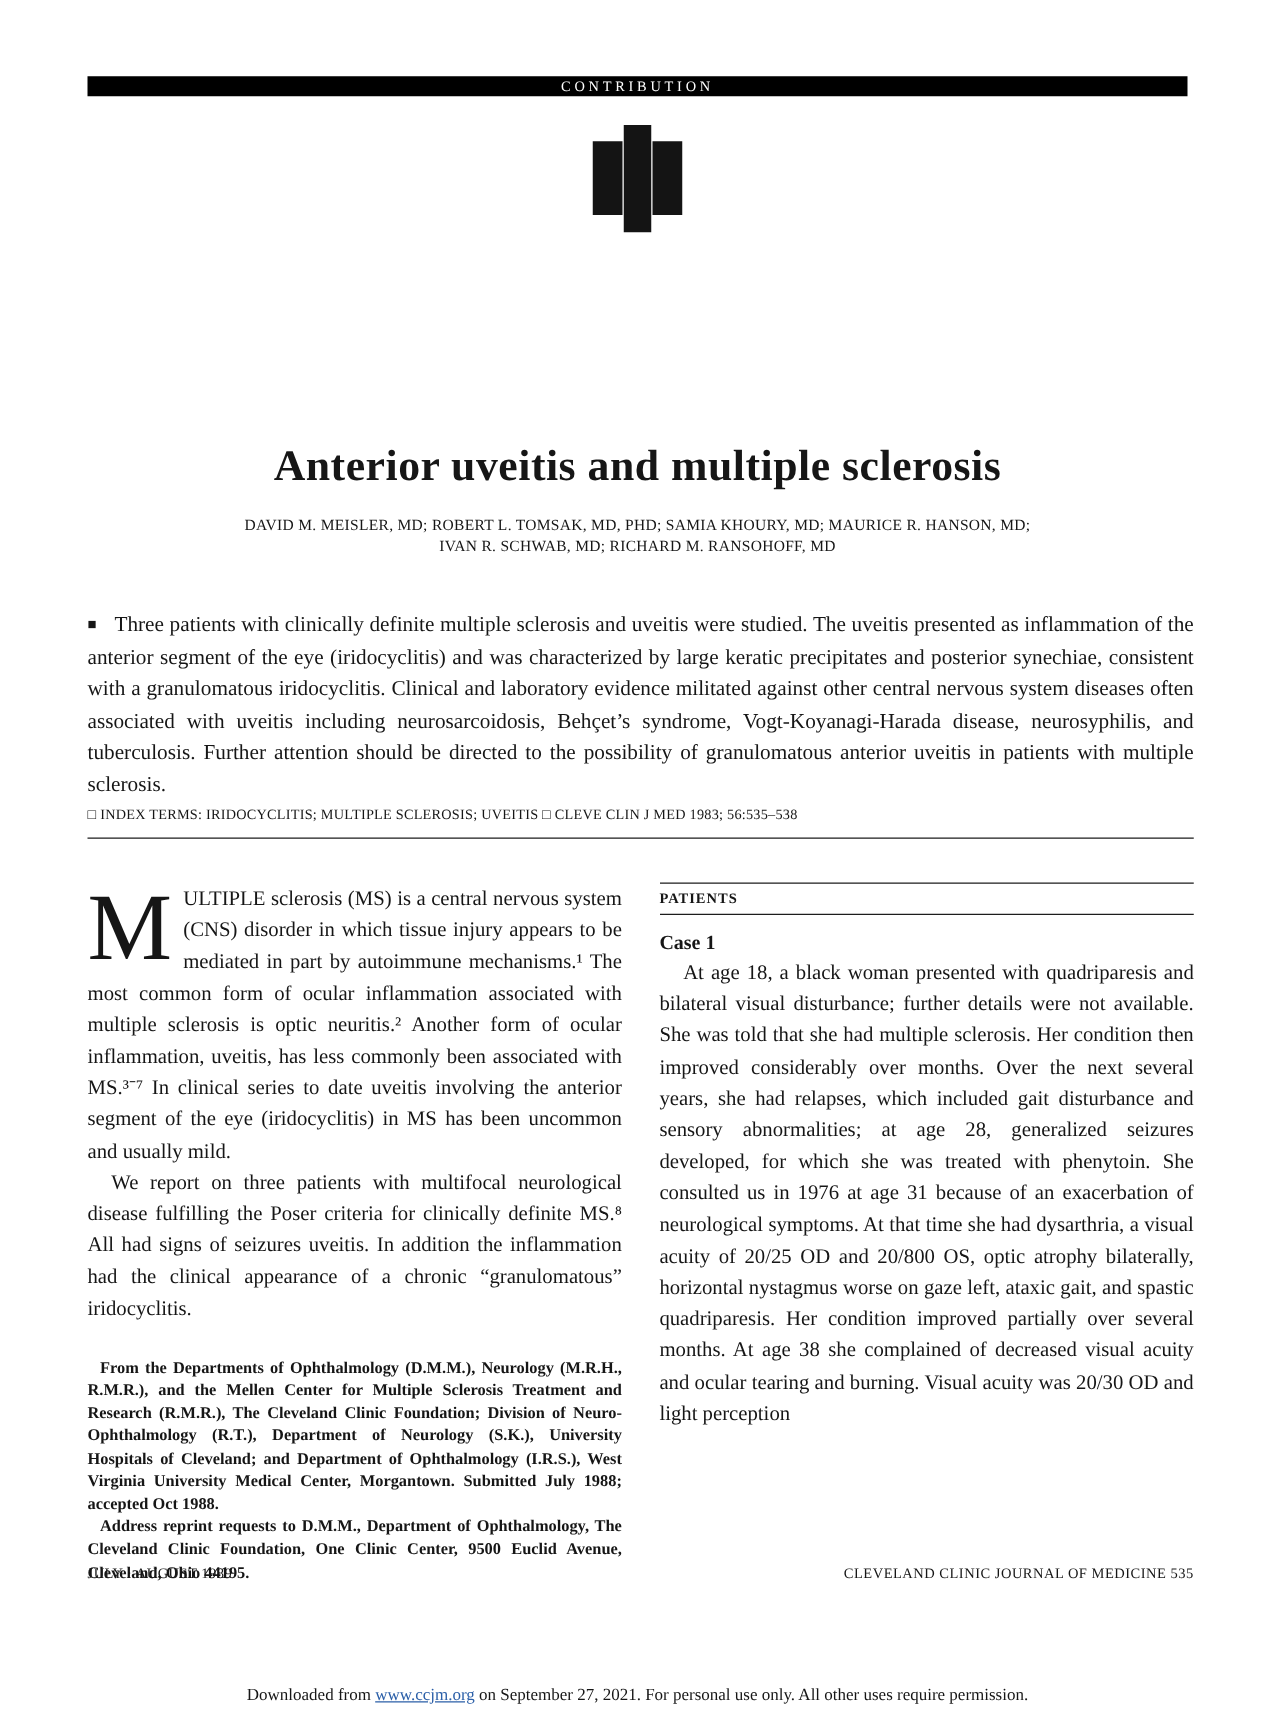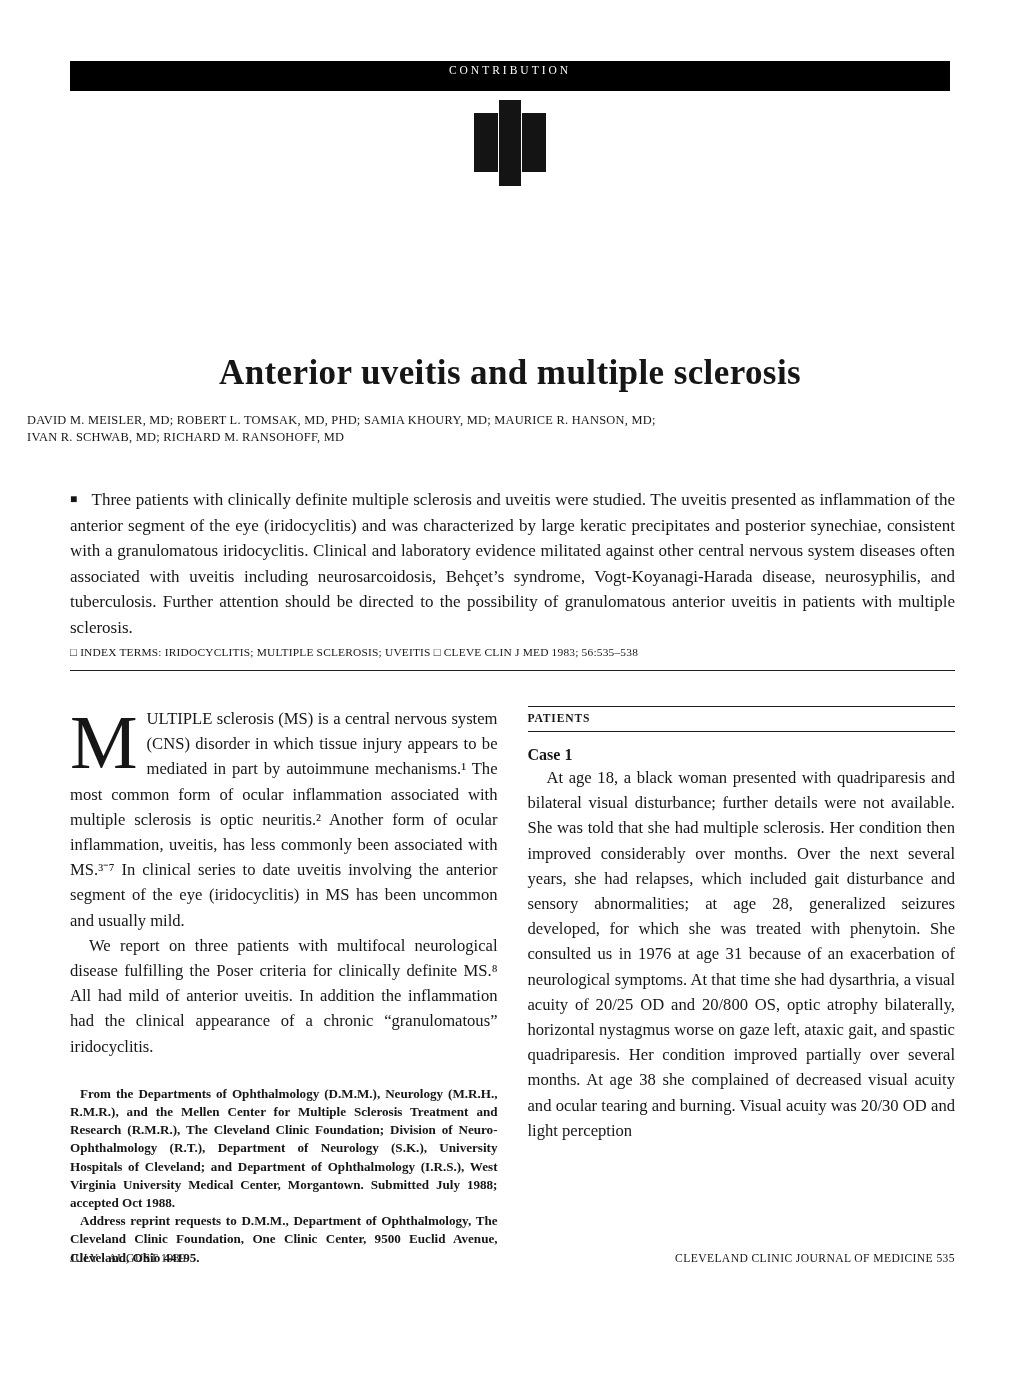--- a/index.html
+++ b/index.html
@@ -10,21 +10,21 @@
     background: #ffffff;
     color: #161616;
     font-family: "Liberation Serif", serif;
     overflow: hidden;
   }
 
   
   .banner {
     position: absolute;
     top: 61px; left: 70px; right: 70px;
-    height: 30px;
+    height: 16px;
     background: #000000;
     color: #ffffff;
     text-align: center;
     font-size: 11.5px;
     line-height: 18px;
     letter-spacing: 3px;
     font-family: "Liberation Serif", serif;
   }
 
   
@@ -40,24 +40,24 @@
     position: absolute;
     top: 330px; left: 0; right: 0;
     text-align: center;
     font-size: 35px;
     font-weight: 600;
     letter-spacing: 0.4px;
   }
   .authors {
     position: absolute;
     top: 412px; left: 0; right: 0;
+    text-align: center;
     font-size: 12.4px;
     line-height: 17px;
     letter-spacing: 0.25px;
-    margin-left: 27px;
   }
 
   
   .abstract {
     position: absolute;
     top: 487px; left: 70px; right: 65px;
   }
   .abstract-text {
     margin: 0;
     font-size: 17px;
@@ -182,21 +182,21 @@
   <div class="abstract">
     <p class="abstract-text"><span class="abstract-bullet">■</span><span>Three patients with clinically definite multiple sclerosis and uveitis were studied. The uveitis presented as inflammation of the anterior segment of the eye (iridocyclitis) and was characterized by large keratic precipitates and posterior synechiae, consistent with a granulomatous iridocyclitis. Clinical and laboratory evidence militated against other central nervous system diseases often associated with uveitis including neurosarcoidosis, Behçet’s syndrome, Vogt-Koyanagi-Harada disease, neurosyphilis, and tuberculosis. Further attention should be directed to the possibility of granulomatous anterior uveitis in patients with multiple sclerosis.</span></p>
     <div class="index-terms">□ INDEX TERMS: IRIDOCYCLITIS; MULTIPLE SCLEROSIS; UVEITIS   □ CLEVE CLIN J MED 1983; 56:535–538</div>
     <hr class="abstract-rule">
   </div>
 
   <div class="columns">
 
     <div class="col">
       <p class="body-para"><span class="dropcap">M</span><span>ULTIPLE sclerosis (MS) is a central nervous system (CNS) disorder in which tissue injury appears to be mediated in part by autoimmune mechanisms.¹ The most common form of ocular inflammation associated with multiple sclerosis is optic neuritis.² Another form of ocular inflammation, uveitis, has less commonly been associated with MS.³⁻⁷ In clinical series to date uveitis involving the anterior segment of the eye (iridocyclitis) in MS has been uncommon and usually mild.</span></p>
-      <p class="body-para indent">We report on three patients with multifocal neurological disease fulfilling the Poser criteria for clinically definite MS.⁸ All had mild of anterior uveitis. In addition the inflammation had the clinical appearance of a chronic “granulomatous” iridocyclitis.</p>
+      <p class="body-para indent">We report on three patients with multifocal neurological disease fulfilling the Poser criteria for clinically definite MS.⁸ All had signs of seizures uveitis. In addition the inflammation had the clinical appearance of a chronic “granulomatous” iridocyclitis.</p>
 
       <div class="footnotes">
         <p class="footnote">From the Departments of Ophthalmology (D.M.M.), Neurology (M.R.H., R.M.R.), and the Mellen Center for Multiple Sclerosis Treatment and Research (R.M.R.), The Cleveland Clinic Foundation; Division of Neuro-Ophthalmology (R.T.), Department of Neurology (S.K.), University Hospitals of Cleveland; and Department of Ophthalmology (I.R.S.), West Virginia University Medical Center, Morgantown. Submitted July 1988; accepted Oct 1988.</p>
         <p class="footnote">Address reprint requests to D.M.M., Department of Ophthalmology, The Cleveland Clinic Foundation, One Clinic Center, 9500 Euclid Avenue, Cleveland, Ohio 44195.</p>
       </div>
     </div>
 
     <div class="col">
       <div class="section-head">
         <div class="rule"></div>
@@ -208,14 +208,17 @@
       <div class="case-heading">Case 1</div>
       <p class="body-para indent">At age 18, a black woman presented with quadriparesis and bilateral visual disturbance; further details were not available. She was told that she had multiple sclerosis. Her condition then improved considerably over months. Over the next several years, she had relapses, which included gait disturbance and sensory abnormalities; at age 28, generalized seizures developed, for which she was treated with phenytoin. She consulted us in 1976 at age 31 because of an exacerbation of neurological symptoms. At that time she had dysarthria, a visual acuity of 20/25 OD and 20/800 OS, optic atrophy bilaterally, horizontal nystagmus worse on gaze left, ataxic gait, and spastic quadriparesis. Her condition improved partially over several months. At age 38 she complained of decreased visual acuity and ocular tearing and burning. Visual acuity was 20/30 OD and light perception</p>
     </div>
   </div>
 
   <div class="footer">
     <span>JULY · AUGUST 1989</span>
     <span>CLEVELAND CLINIC JOURNAL OF MEDICINE  535</span>
   </div>
 
+  <div class="notice">
+    <span>Downloaded from </span><a>www.ccjm.org</a><span> on September 27, 2021. For personal use only. All other uses require permission.</span>
+  </div>
 
 </div>
 
 </body></html>

